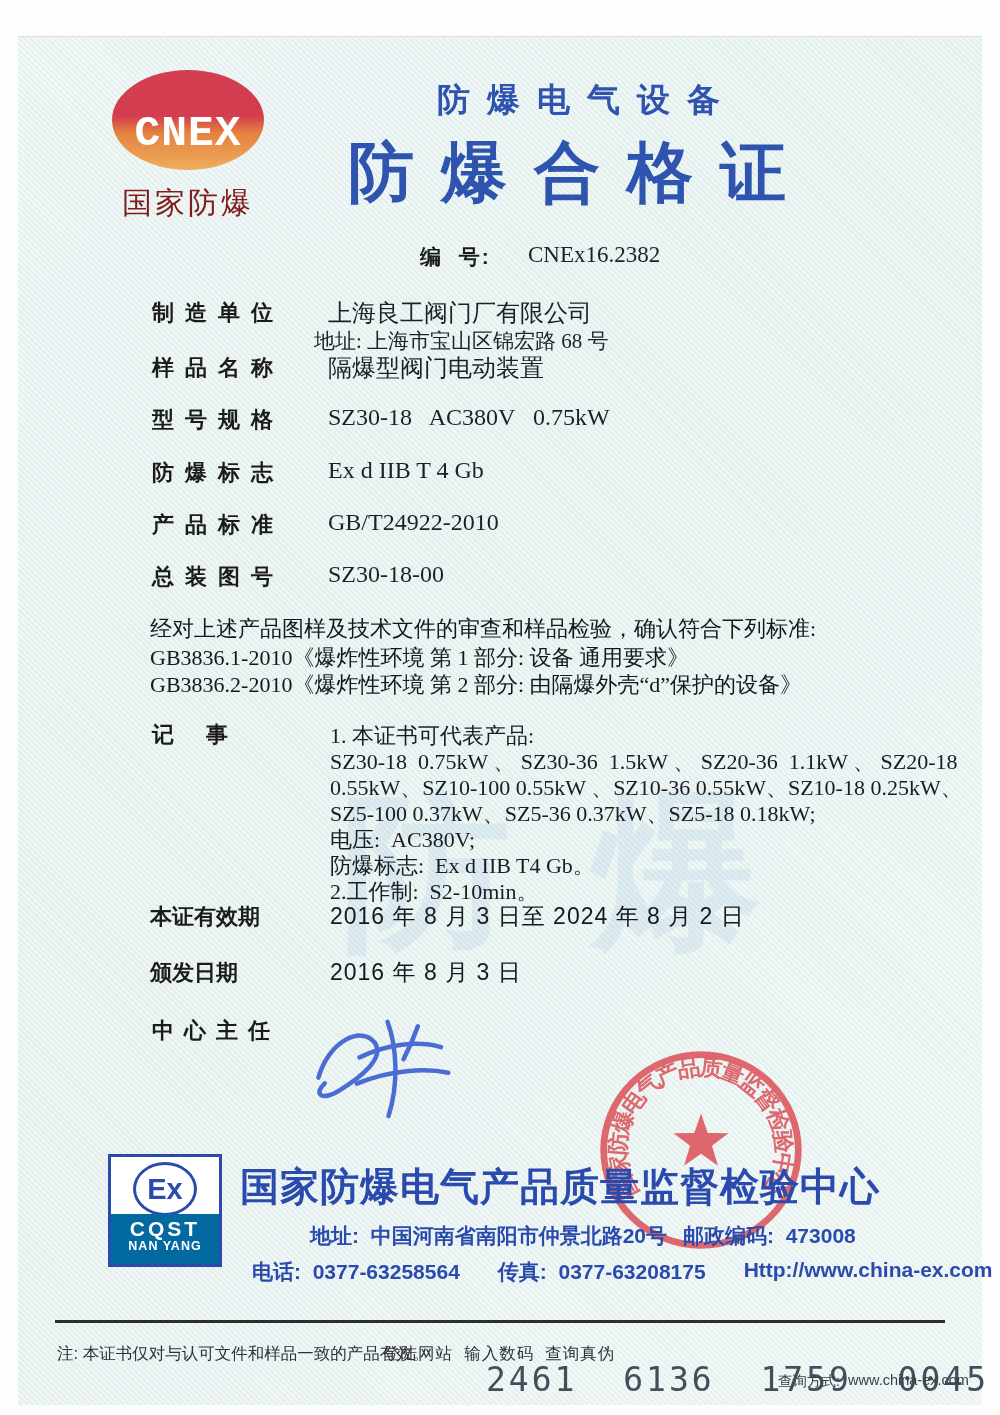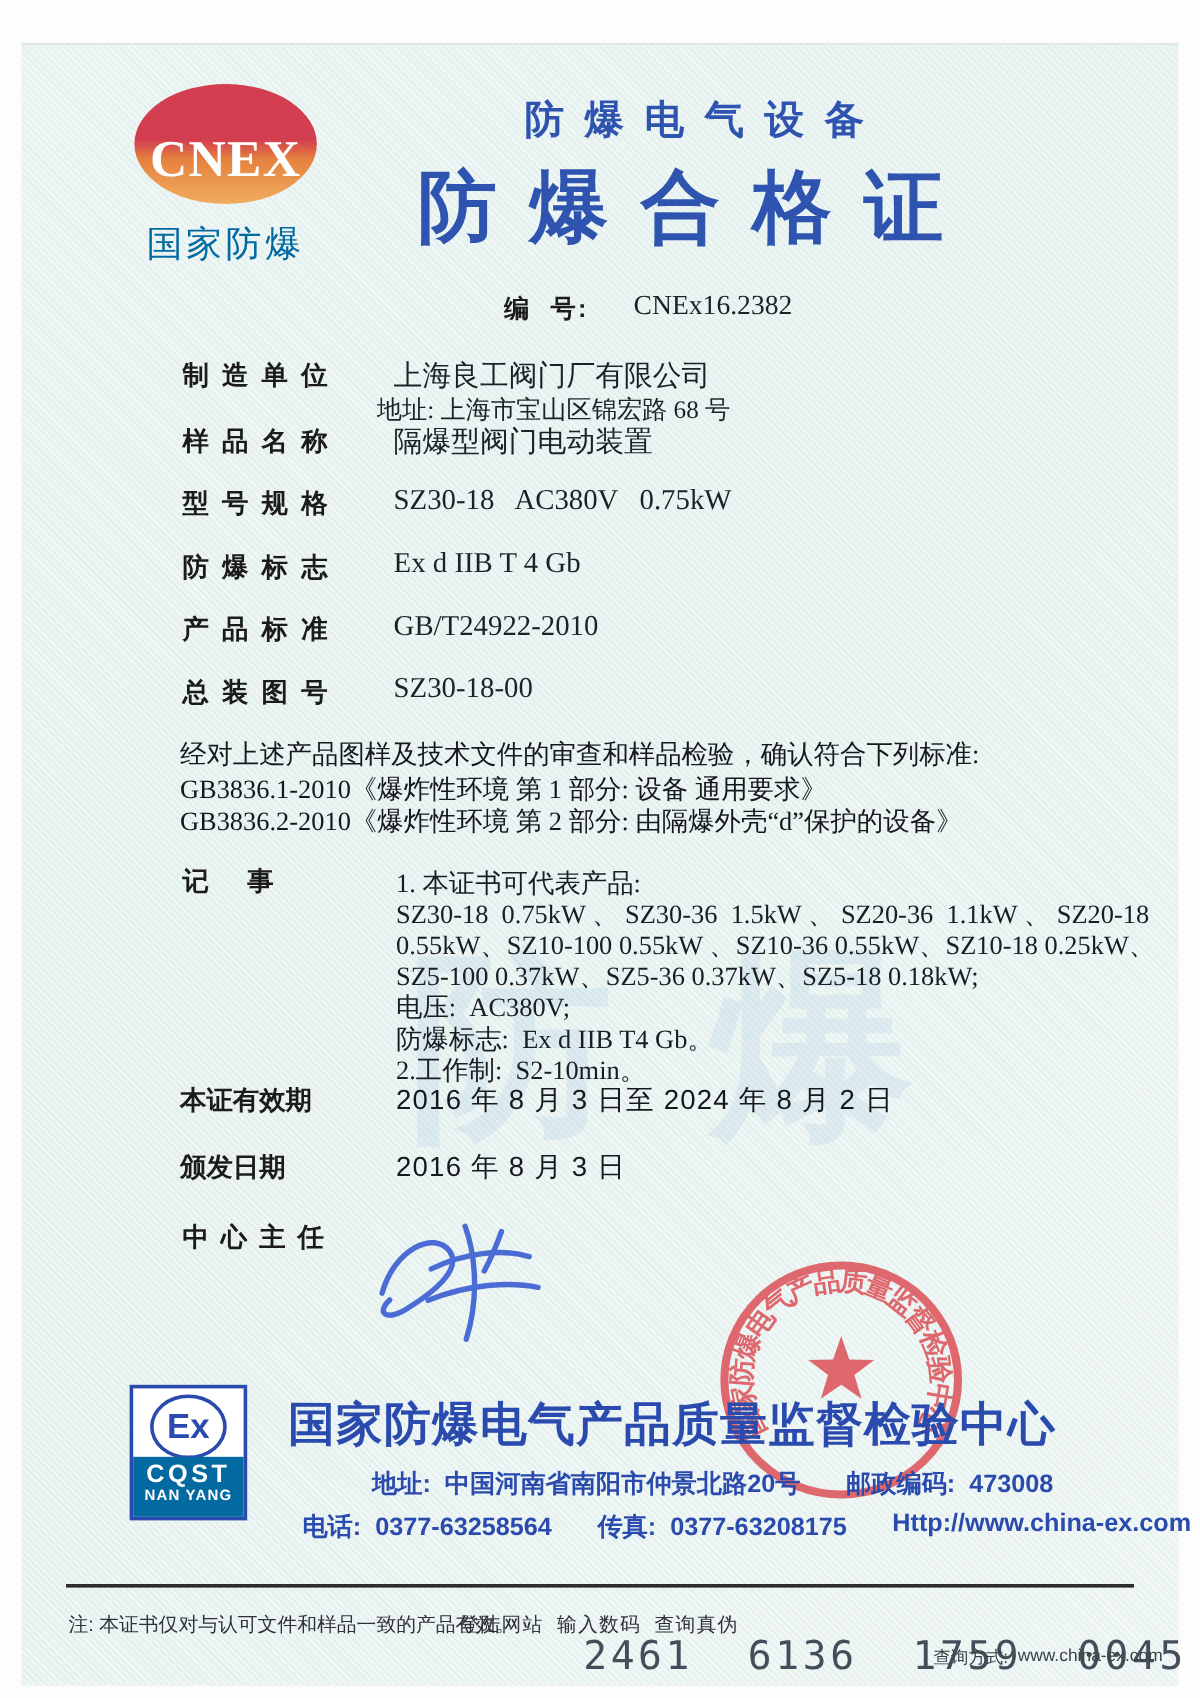--- a/index.html
+++ b/index.html
@@ -9,23 +9,23 @@
          background:
            repeating-linear-gradient(45deg, rgba(255,255,255,0.35) 0 2px, rgba(205,228,226,0.18) 2px 4px),
            linear-gradient(135deg,#eaf4f2 0%,#e6f1ef 45%,#eef6f4 100%);
          border-top:1px solid rgba(0,0,0,0.08);}
   .abs{position:absolute;}
   
   .cnex-ellipse{left:112px;top:70px;width:152px;height:100px;border-radius:50%;
     background:linear-gradient(180deg,#d33f51 0%,#d23d4f 46%,#e5823f 63%,#f0ad5e 100%);
     display:flex;align-items:center;justify-content:center;}
   .cnex-text{color:#fff;font-weight:bold;font-size:43px;letter-spacing:1px;
-    font-family:Liberation Serif, serif;margin-top:27px;}
+    font-family:Liberation Mono, monospace;margin-top:27px;}
   .cnex-caption{left:104px;top:183px;width:168px;text-align:center;font-size:30px;
-    color:#0369a1;letter-spacing:3px;font-weight:500;}
+    color:#7f1d1d;letter-spacing:3px;font-weight:500;}
   
   .super-title{left:402px;top:78px;width:370px;text-align:center;font-size:33px;font-weight:bold;
     color:#2f54b0;letter-spacing:17px;white-space:nowrap;}
   .main-title{left:348px;top:128px;width:460px;font-size:66px;font-weight:bold;
     color:#2f54b0;letter-spacing:27px;white-space:nowrap;}
   .no-label{left:420px;top:243px;font-size:21px;font-weight:bold;color:#1b1b1b;white-space:pre;letter-spacing:2px;}
   .no-value{left:528px;top:242px;font-size:23px;color:#1c2127;font-family:"Liberation Serif",serif;}
   
   .flabel{position:absolute;left:152px;font-size:22px;font-weight:bold;color:#1b1b1b;
     letter-spacing:11px;white-space:nowrap;}
@@ -40,31 +40,31 @@
   .rlabel{left:152px;top:720px;font-size:22px;font-weight:bold;color:#1b1b1b;letter-spacing:32px;white-space:nowrap;}
   .rline{position:absolute;left:330px;font-size:22px;color:#181c24;
     font-family:"Liberation Serif",serif;white-space:pre;}
   .dvalue{position:absolute;left:330px;font-size:23px;color:#15181c;font-weight:500;white-space:pre;letter-spacing:1px;}
   .dlabel{position:absolute;left:150px;font-size:22px;font-weight:bold;color:#1b1b1b;white-space:nowrap;}
   .director-label{left:152px;top:1016px;font-size:22px;font-weight:bold;color:#1b1b1b;letter-spacing:10px;}
   
   .watermark{left:340px;top:760px;font-size:170px;letter-spacing:82px;color:rgba(160,196,224,0.20);
     font-weight:bold;white-space:nowrap;pointer-events:none;}
   
-  .ex-box{left:108px;top:1154px;width:98px;height:113px;border:3px solid #2a4bad;background:#fff;box-sizing:border-box;}
+  .ex-box{left:108px;top:1154px;width:114px;height:113px;border:3px solid #2a4bad;background:#fff;box-sizing:border-box;}
   .ex-circle{position:absolute;left:50%;top:5px;transform:translateX(-50%);width:64px;height:54px;
     border:3px solid #2a4bad;border-radius:50%;box-sizing:border-box;
     display:flex;align-items:center;justify-content:center;color:#2a4bad;font-weight:bold;font-size:29px;}
   .ex-bottom{position:absolute;left:0;bottom:0;width:100%;height:50px;background:#0369a1;color:#fff;
     text-align:center;line-height:1.1;padding-top:3px;box-sizing:border-box;}
   .ex-cqst{font-size:21px;font-weight:bold;letter-spacing:3px;}
   .ex-ny{font-size:12.5px;font-weight:bold;letter-spacing:1px;}
   .org-name{left:240px;top:1160px;width:680px;font-size:39px;font-weight:bold;color:#2a4bad;
     letter-spacing:1px;white-space:nowrap;}
-  .addr-line{left:310px;top:1222px;font-size:21px;font-weight:bold;color:#2a4bad;white-space:pre;display:flex;gap:38px;}
+  .addr-line{left:310px;top:1222px;font-size:21px;font-weight:bold;color:#2a4bad;white-space:pre;display:flex;gap:16px;}
   .phone-line{left:252px;top:1258px;font-size:21px;font-weight:bold;color:#2a4bad;white-space:pre;display:flex;gap:38px;}
   .rule{left:55px;top:1320px;width:890px;height:3px;background:#2d2d30;}
   .note{left:57px;top:1343px;font-size:16.5px;color:#2e3238;font-weight:500;white-space:pre;}
   .hint{left:383px;top:1343px;font-size:16.5px;color:#2e3238;font-weight:500;white-space:pre;letter-spacing:1px;}
   .code{left:486px;top:1360px;font-size:33px;color:#454d5b;font-family:"DejaVu Sans Mono","Liberation Mono",monospace;
     white-space:pre;letter-spacing:3px;}
   .query{left:778px;top:1372px;font-size:14.5px;color:#394049;font-weight:500;white-space:pre;display:flex;gap:8px;}
   svg{position:absolute;overflow:visible;}
 </style>
 </head>

